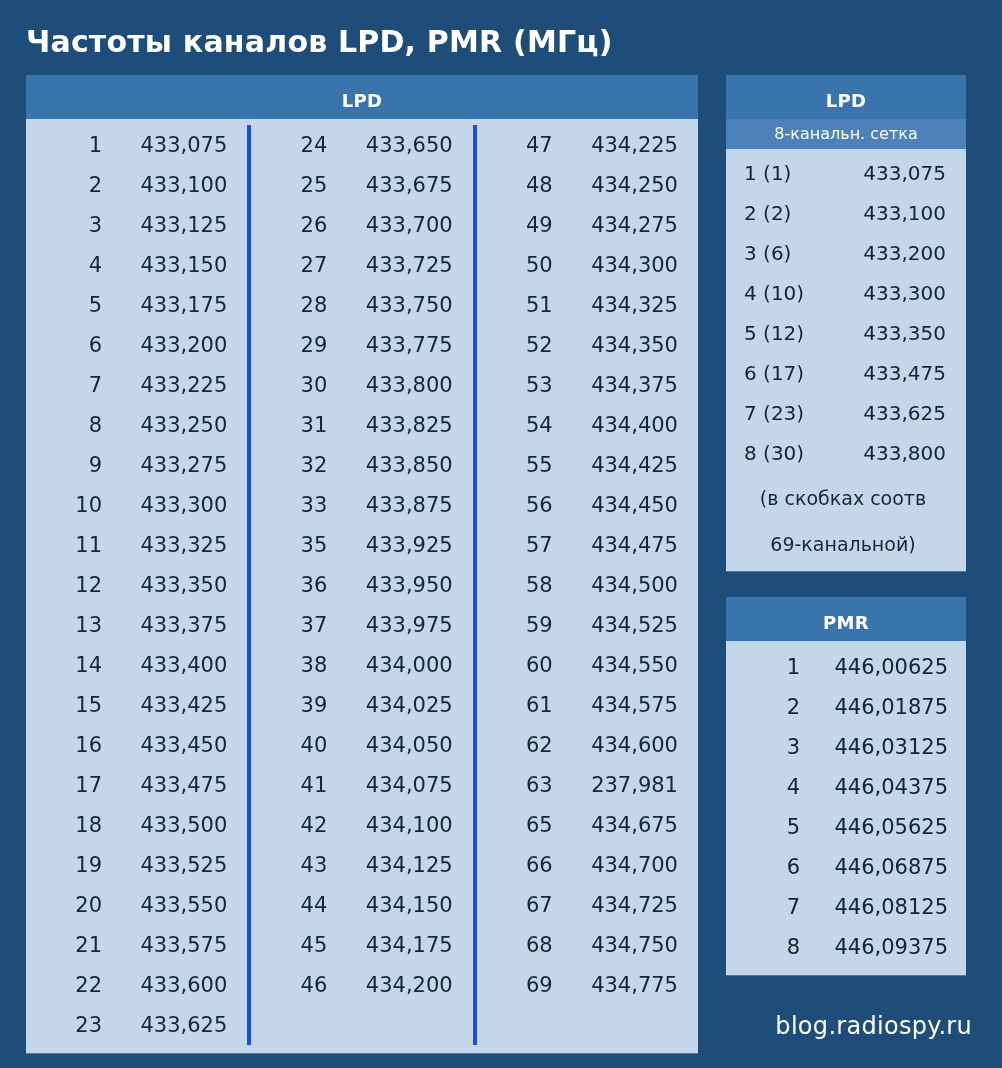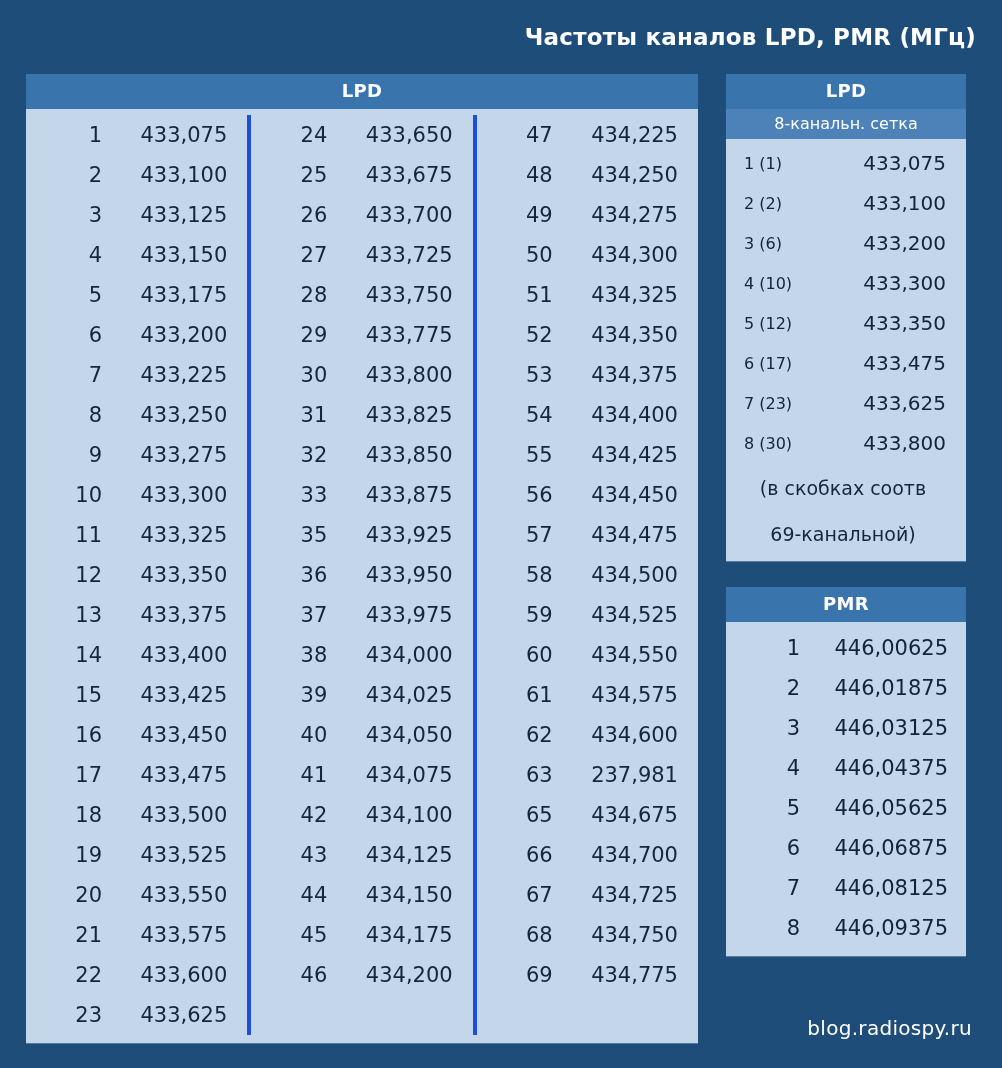--- a/index.html
+++ b/index.html
@@ -15,26 +15,26 @@
     overflow: hidden;
   }
   .page {
     position: relative;
     width: 1002px;
     height: 1068px;
     box-sizing: border-box;
     padding: 16px 26px 14px 26px;
   }
   .title {
-    text-align: right;
+    text-align: left;
     color: #ffffff;
-    font-size: 23px;
+    font-size: 30px;
     font-weight: bold;
     letter-spacing: 0.2px;
-    margin: 8px 0 24px 0;
+    margin: 8px 0 16px 0;
   }
   .layout {
     display: flex;
     align-items: flex-start;
     gap: 28px;
   }
   .left-col {
     width: 672px;
     flex: 0 0 672px;
   }
@@ -48,21 +48,21 @@
   .panel {
     background: #c3d6ea;
     box-shadow: 0 1px 0 rgba(255,255,255,0.25);
   }
   .panel-header {
     background: #3a74ad;
     color: #ffffff;
     font-size: 18px;
     font-weight: bold;
     text-align: center;
-    padding: 6px 0 8px 0;
+    padding: 15px 0 8px 0;
     letter-spacing: 0.3px;
   }
   .subheader {
     background: #4c82b7;
     color: #ffffff;
     font-size: 16px;
     text-align: center;
     padding: 5px 0 6px 0;
   }
   .lpd-body {
@@ -101,21 +101,21 @@
   .side-row {
     display: flex;
     align-items: center;
     height: 40px;
     padding: 0 12px;
     box-sizing: border-box;
   }
   .side-row .sch {
     width: 78px;
     text-align: left;
-    font-size: 16px;
+    font-size: 20px;
     padding-left: 6px;
   }
   .side-row .sfr {
     flex: 1;
     text-align: right;
     font-size: 20px;
     padding-right: 8px;
   }
   .note {
     text-align: center;
@@ -146,21 +146,21 @@
     padding: 6px 0 8px 0;
   }
   .side-body {
     padding: 4px 0 6px 0;
   }
   .watermark {
     position: absolute;
     right: 30px;
     bottom: 28px;
     color: #ffffff;
-    font-size: 20px;
+    font-size: 24px;
     letter-spacing: 0.3px;
   }
 </style>
 </head>
 <body>
 
 <div class="page">
 
   <div class="title">Частоты каналов LPD, PMR (МГц)</div>
 

